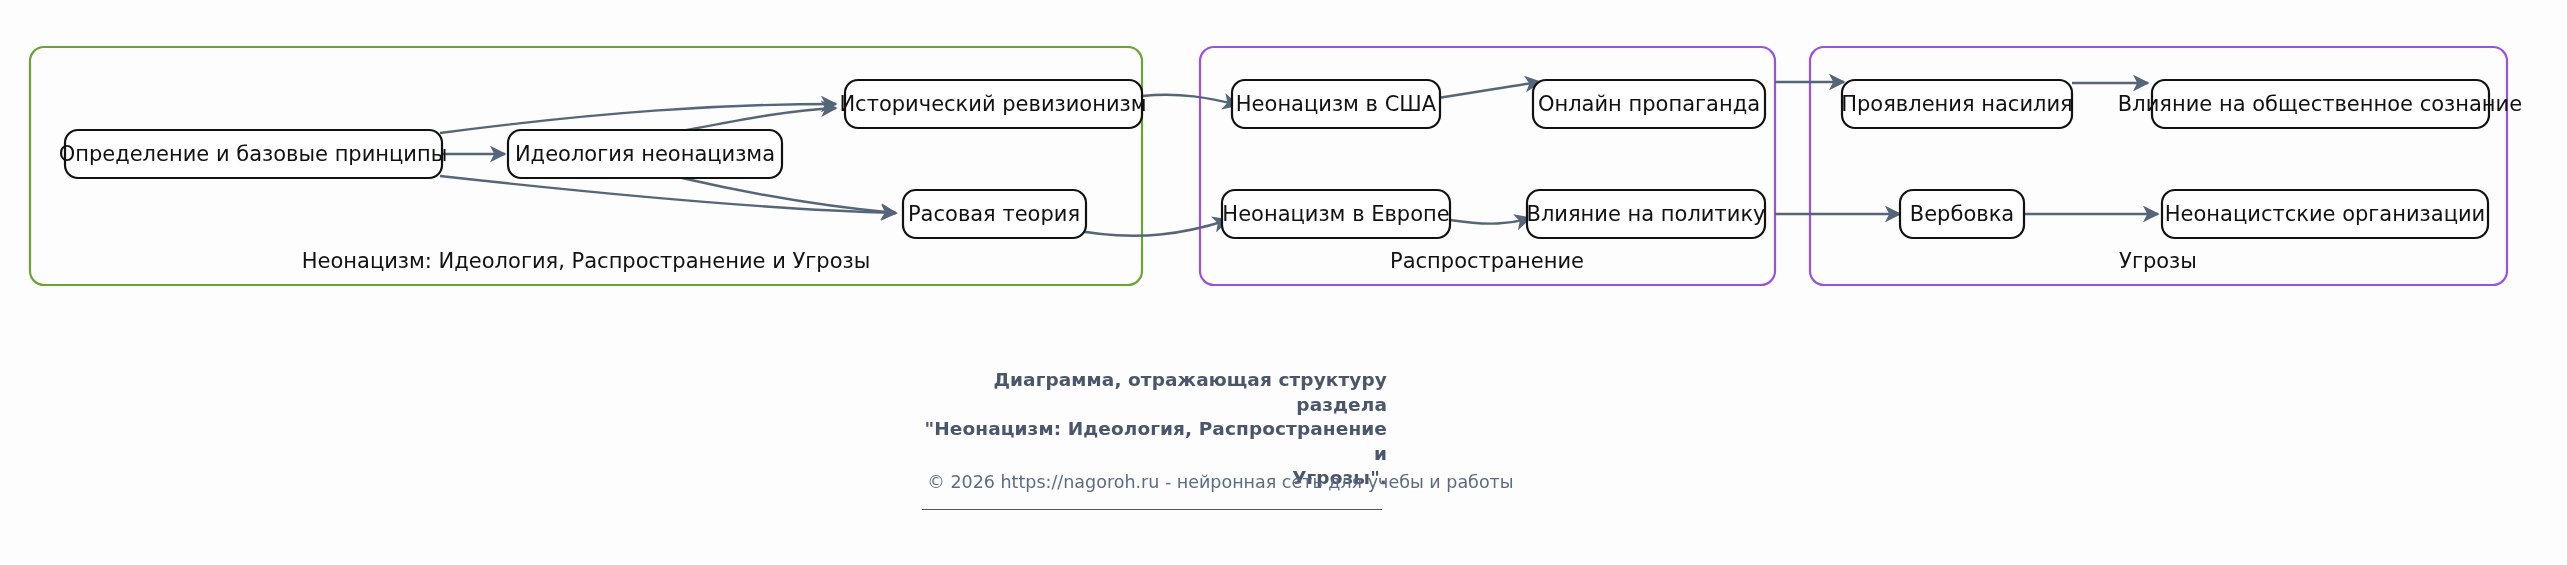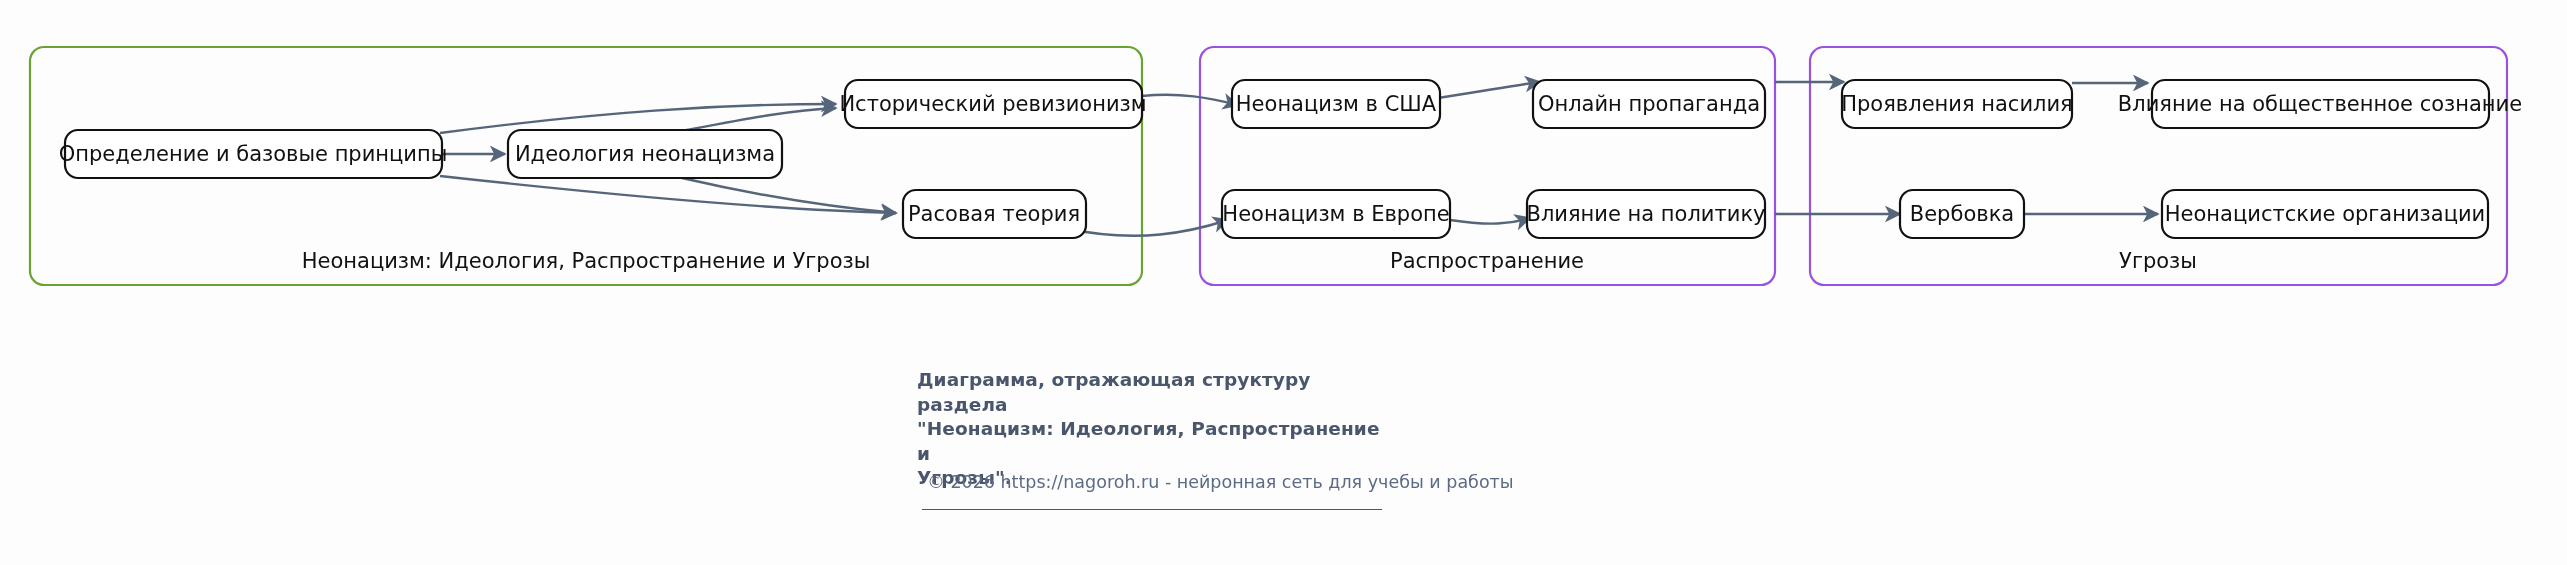--- a/index.html
+++ b/index.html
@@ -57,21 +57,21 @@
     stroke-width: 2.4;
   }
   .edge-head {
     fill: #55657a;
   }
   .caption-wrap {
     position: absolute;
     left: 0;
     top: 368px;
     width: 2304px;
-    text-align: left;
+    text-align: right;
   }
   .caption-line {
     font-family: "DejaVu Sans", sans-serif;
     font-size: 18.5px;
     font-weight: bold;
     color: #4a566b;
     line-height: 1.33;
     letter-spacing: 0.1px;
   }
   .caption-text {

